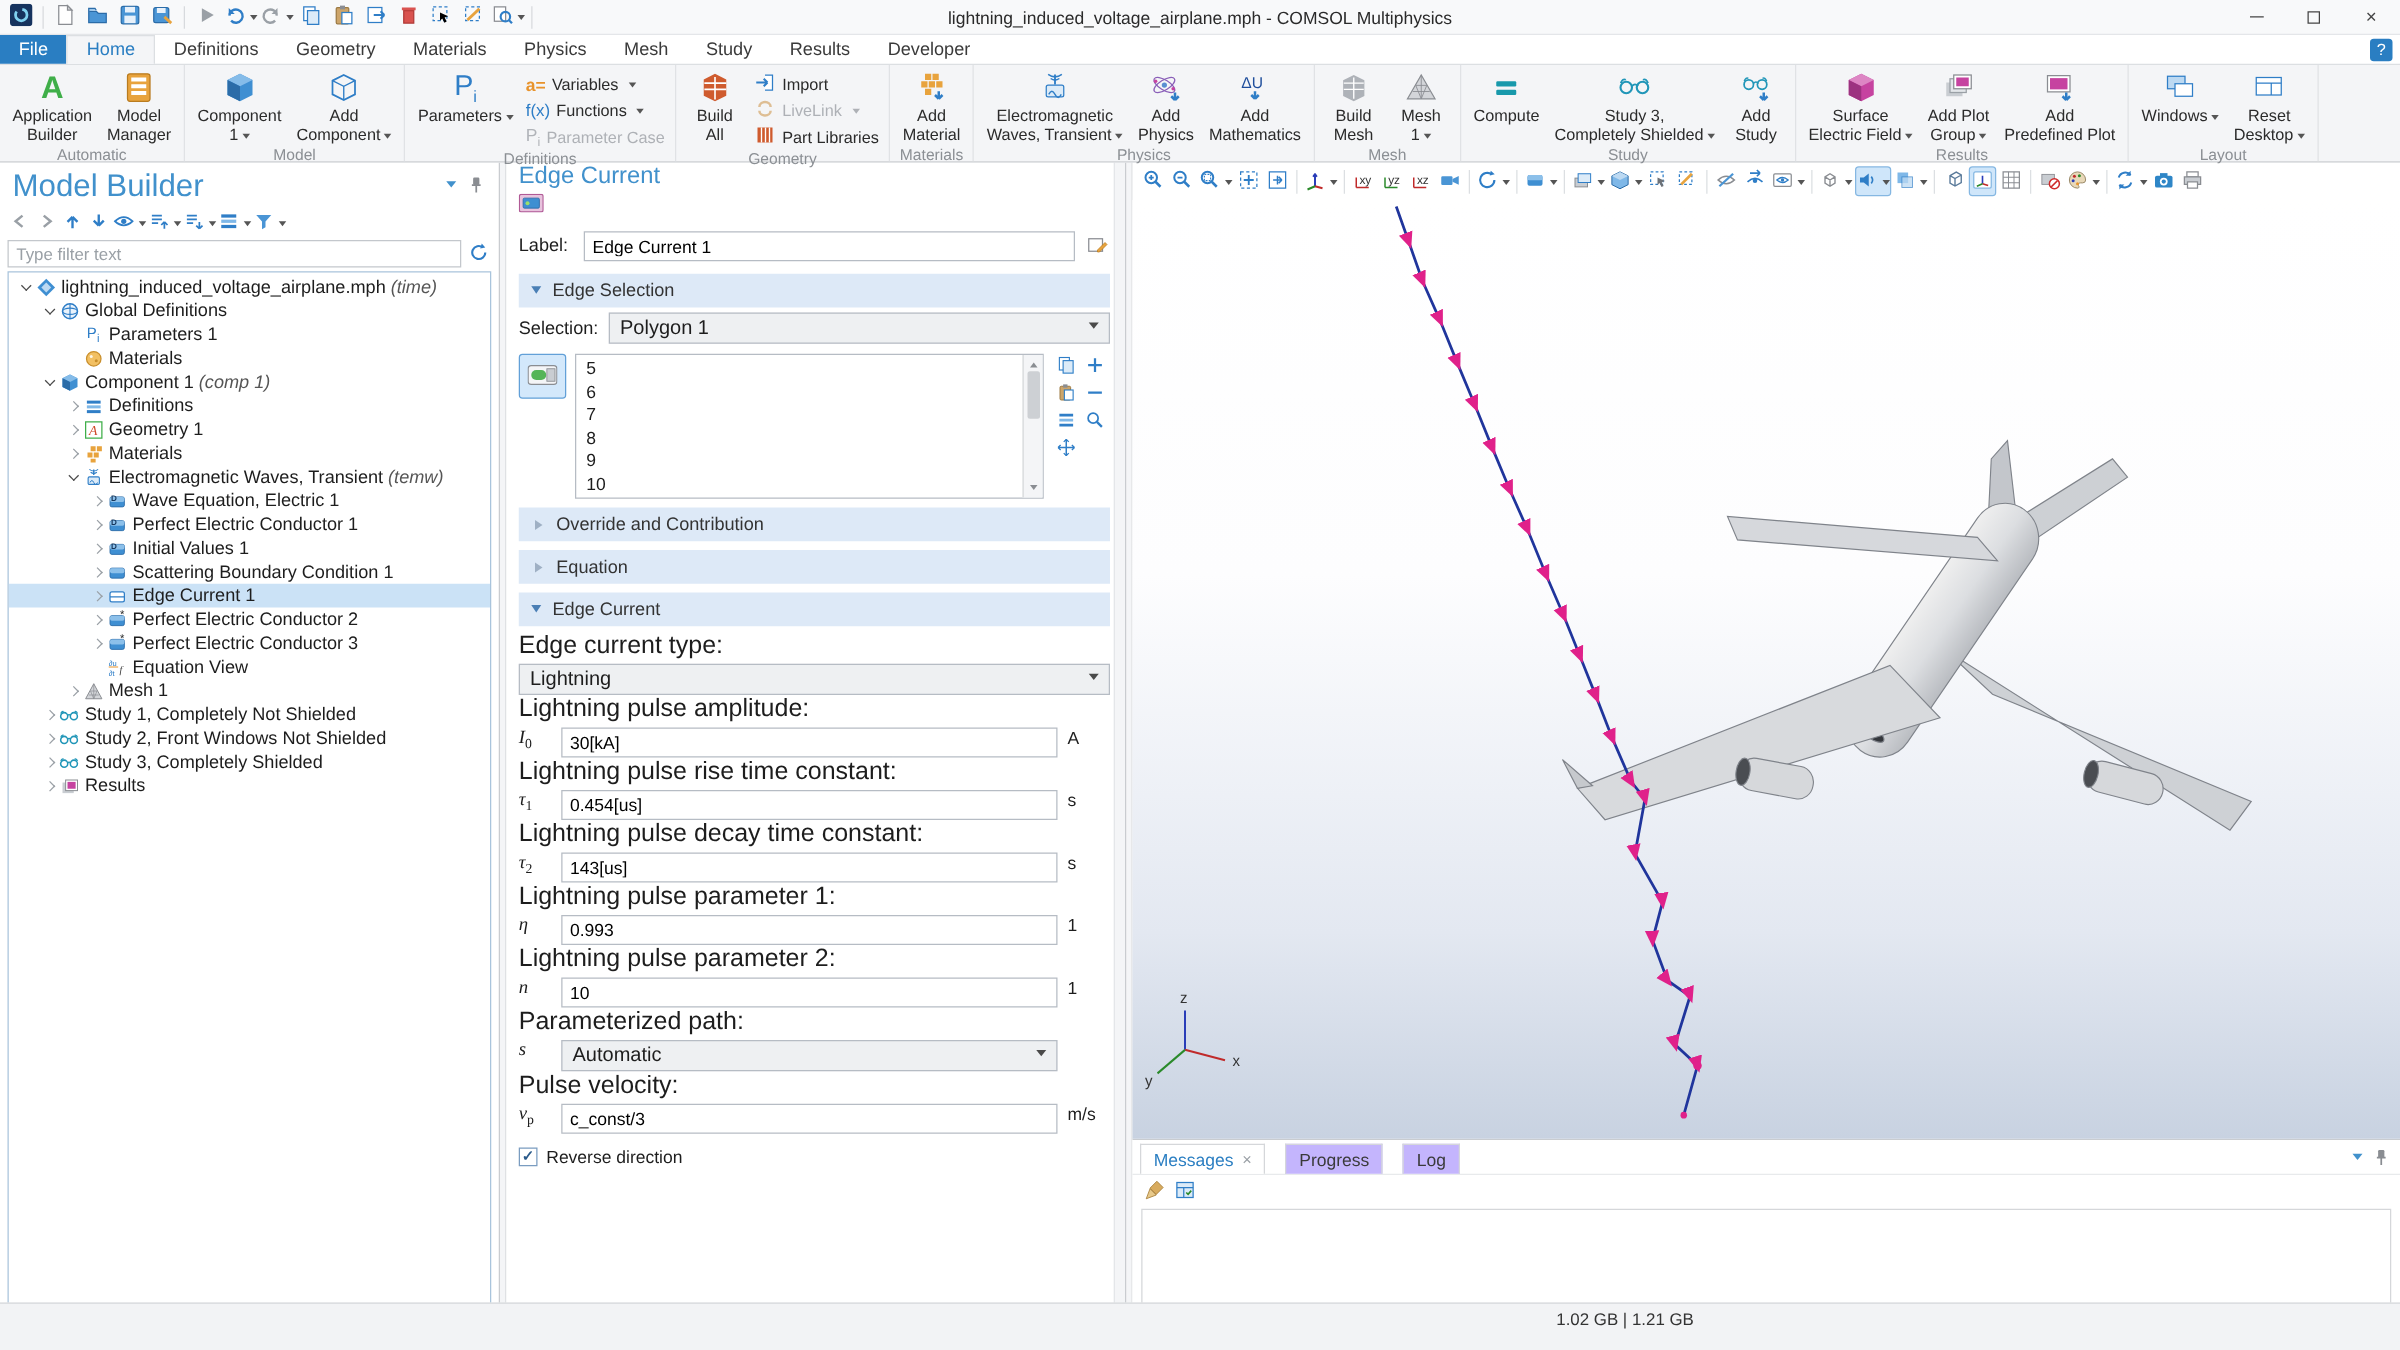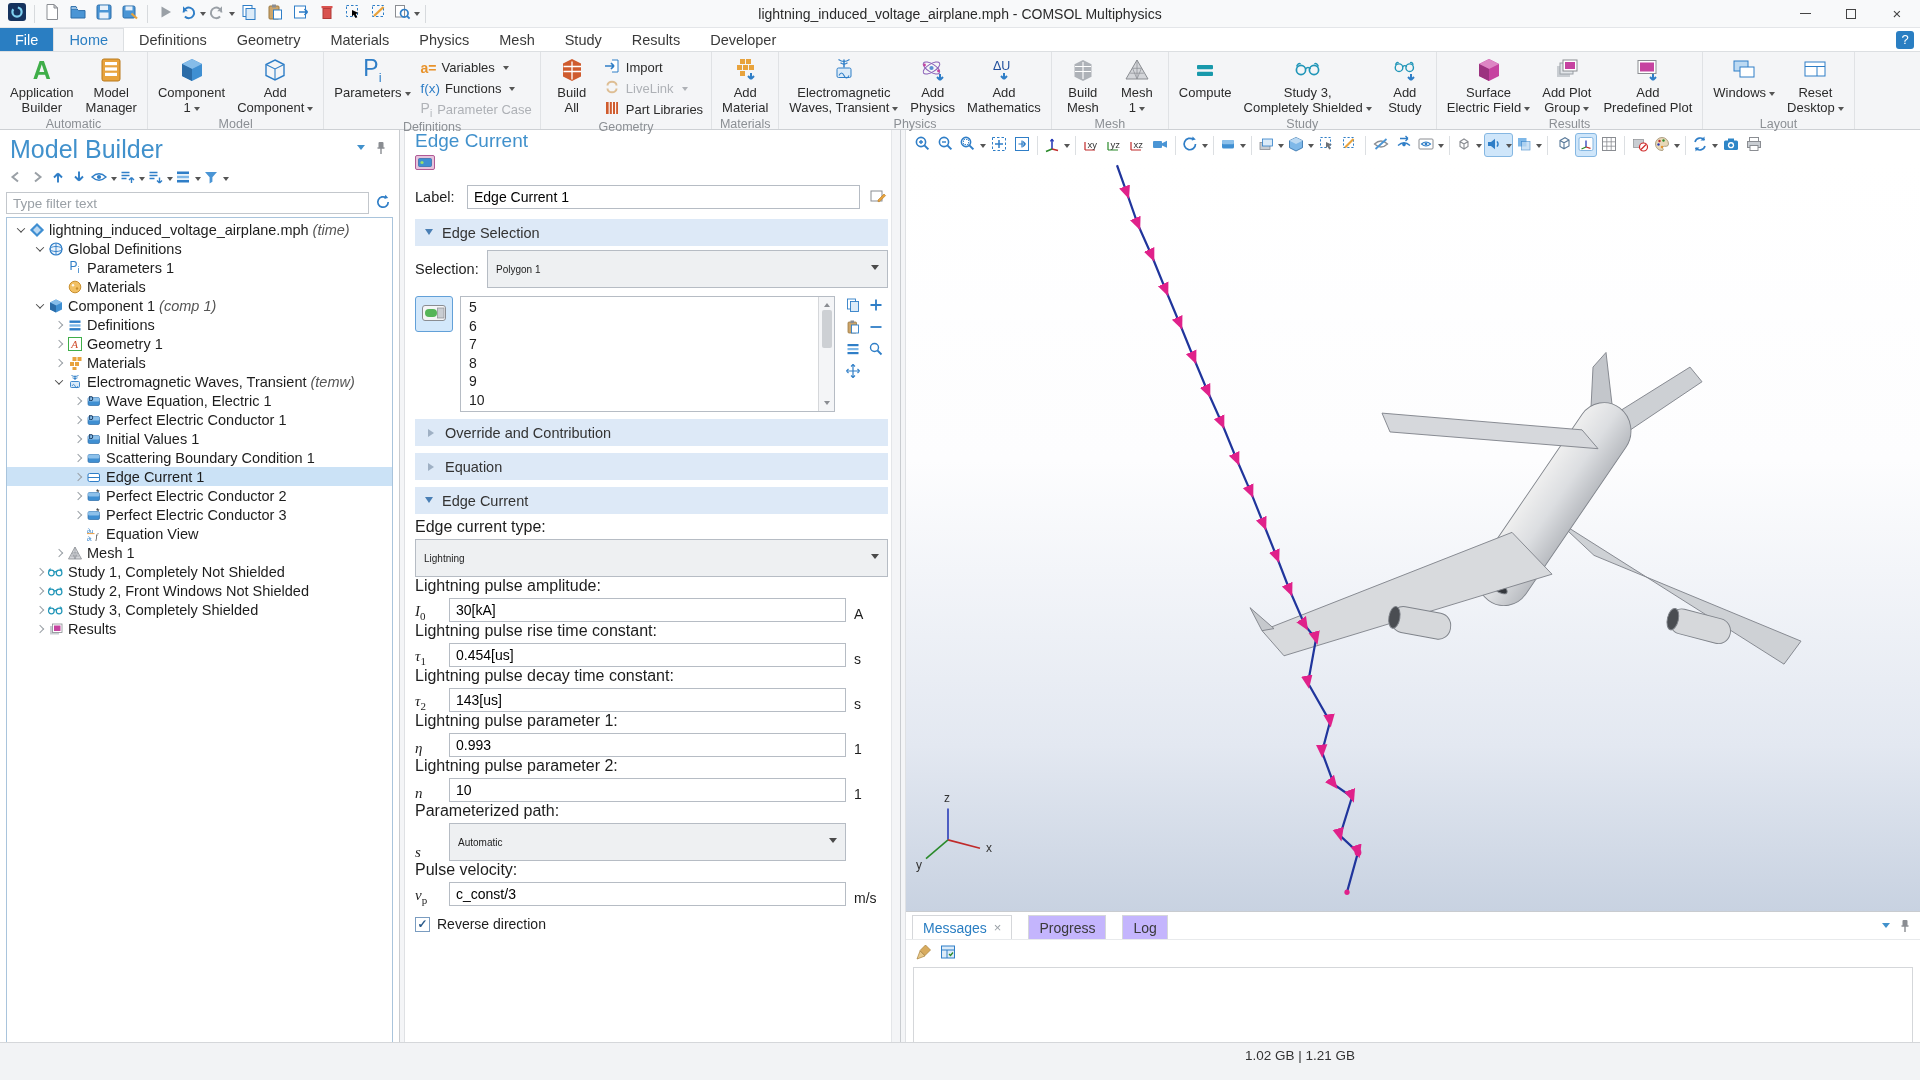--- a/index.html
+++ b/index.html
@@ -71,37 +71,37 @@
   .featico{padding:3px 10px 2px}
   .scontent{flex:1;overflow:hidden;padding:6px 12px 0 10px;position:relative}
   .lblrow{display:flex;align-items:center;gap:8px;margin:4px 0 10px}
   .lblrow .cap{width:44px;font-size:14.5px}
   .lblrow input{flex:1;height:24px;border:1px solid #b6bcc4;padding:0 6px;font-size:14px;font-family:inherit}
   .sec{background:#dde9f7;height:27px;display:flex;align-items:center;padding:0 8px;margin:7px 0 4px;font-size:14.5px;color:#333}
   .sec .arr-o{width:0;height:0;border:4.5px solid transparent;border-top:6px solid #4a7fb5;margin:3px 9px 0 2px}
   .sec .arr-c{width:0;height:0;border:4.5px solid transparent;border-left:6px solid #9fb0c4;margin:0 7px 0 5px}
   .selrow{display:flex;align-items:center;gap:8px;margin:4px 0 8px}
   .selrow .cap{width:64px;font-size:14.5px}
-  .dropdown{flex:1;height:38px;background:#eef0f2;border:1px solid #b6bcc4;display:flex;align-items:center;padding:0 8px;font-size:10px}
+  .dropdown{flex:1;height:25px;background:#eef0f2;border:1px solid #b6bcc4;display:flex;align-items:center;padding:0 8px;font-size:16px}
   .dropdown .sp{flex:1}
   .dcrt{width:0;height:0;border:4px solid transparent;border-top:5px solid #4a4a4a}
   .selbody{display:flex;gap:7px;margin-bottom:4px}
   .togglebtn{width:38px;height:36px;background:#d3e8fb;border:1px solid #62a0d8;border-radius:3px;display:flex;align-items:center;justify-content:center;flex:none}
   .listbox{flex:1;height:116px;border:1px solid #b6bcc4;background:#fff;display:flex}
   .listvals{flex:1;padding:1px 0}
   .lrow{height:18.5px;display:flex;align-items:center;padding-left:8px;font-size:14px}
   .lsb{width:16px;border-left:1px solid #d5d7da;background:#f4f5f7;display:flex;flex-direction:column;align-items:center}
   .lsb .a{margin:3px 0;width:0;height:0;border:3.5px solid transparent}
   .lsb .up{border-bottom:4.5px solid #8a8d92}
   .lsb .dn{border-top:4.5px solid #8a8d92;margin-top:auto}
   .lsb .thumb{width:10px;height:38px;background:#cdd0d4;border-radius:2px}
   .selstrip{width:46px;display:grid;grid-template-columns:21px 21px;gap:2px;align-content:start}
   .sbtn{width:21px;height:20px;display:flex;align-items:center;justify-content:center;border:1px solid transparent;border-radius:2px}
-  .fldcap{font-size:16px;margin:0 0 3px}
-  .fldrow{display:flex;align-items:flex-end;gap:8px}
+  .fldcap{font-size:20px;margin:0 0 3px}
+  .fldrow{display:flex;align-items:flex-start;gap:8px}
   .fsym{width:26px;font-family:"Liberation Serif",serif;font-style:italic;font-size:15px;text-align:left}
   .fsym sub{font-style:normal;font-size:11px}
   .fldrow input{flex:1;height:24px;border:1px solid #b6bcc4;padding:0 6px;font-size:14px;font-family:inherit}
   .funit{width:34px;font-size:14px}
   .chkrow{display:flex;align-items:center;gap:7px;margin:10px 0 6px}
   .chk{width:15px;height:15px;border:1px solid #7a9cc0;background:#fff;display:flex;align-items:center;justify-content:center;font-size:12px;color:#2a5a8a;font-weight:bold}
   .vscroll{position:absolute;right:0;top:0;bottom:0;width:9px;background:#f4f5f7;border-left:1px solid #e4e6e9}
 
   
   .gtools{display:flex;align-items:center;padding:2px 6px;height:30px;gap:1px;overflow:hidden}

